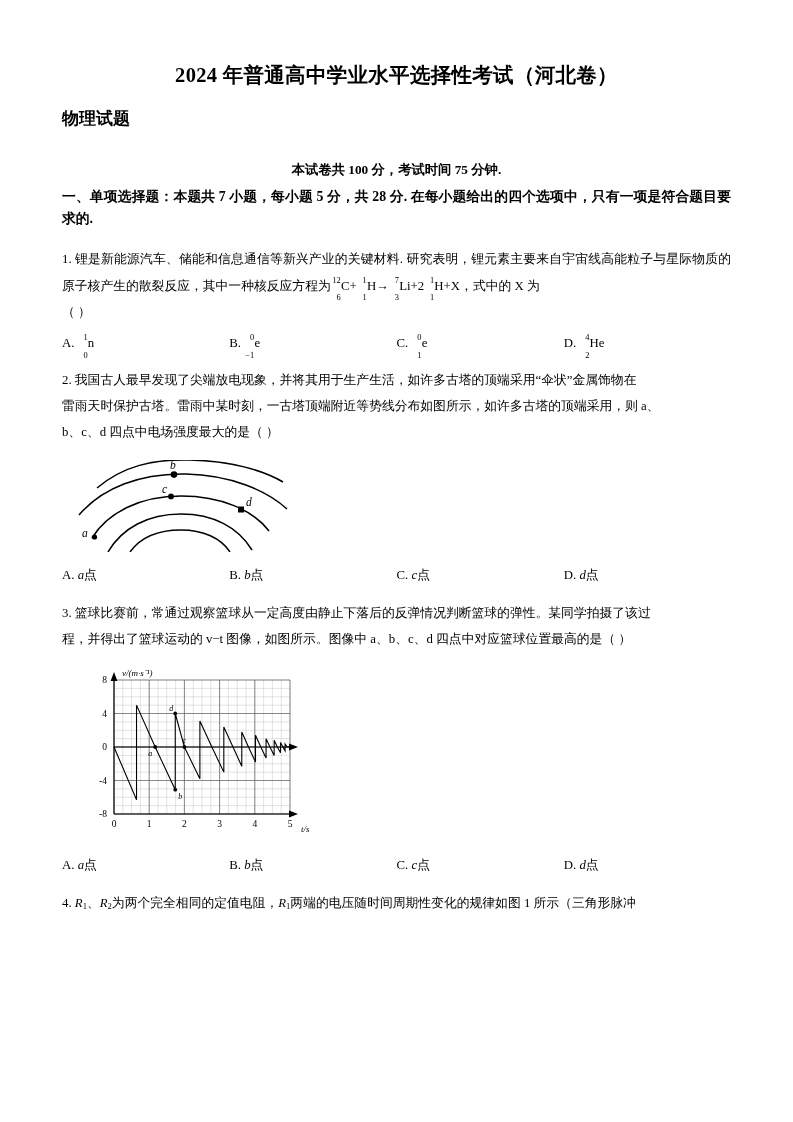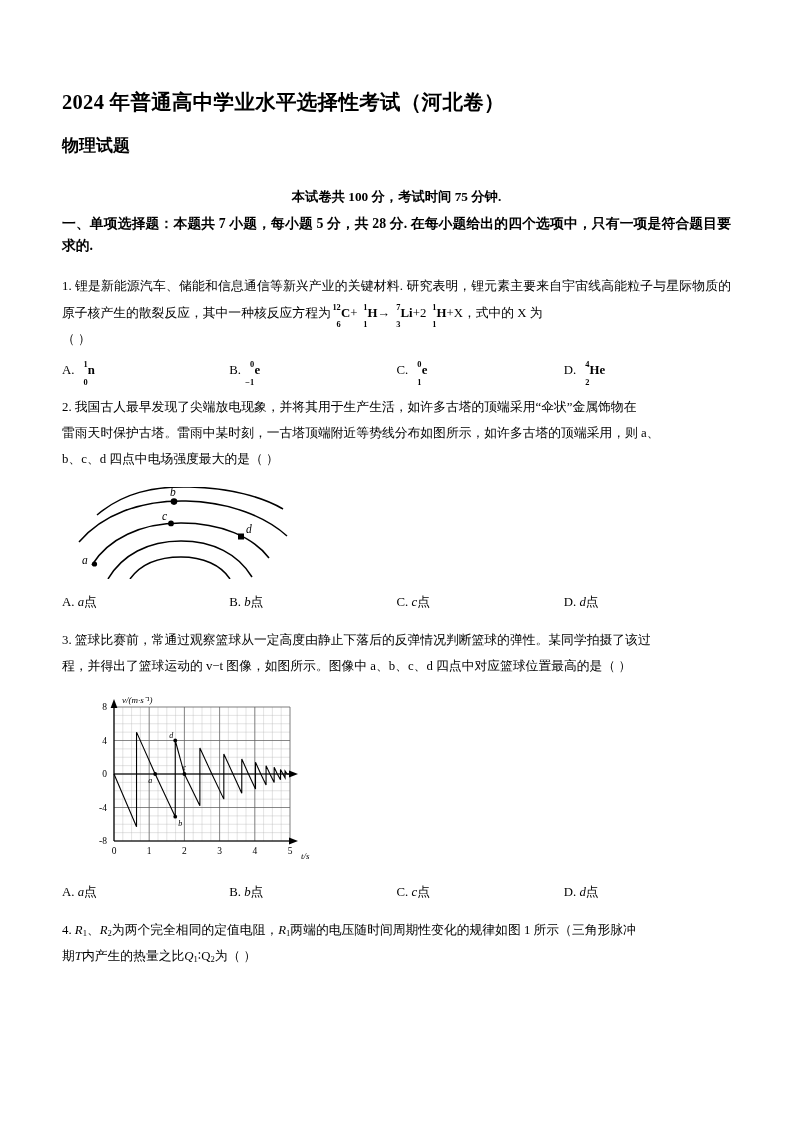--- a/index.html
+++ b/index.html
@@ -16,24 +16,25 @@
     overflow: hidden;
   }
   .page {
     position: relative;
     width: 793px;
     height: 1122px;
     box-sizing: border-box;
     padding: 0 62px;
   }
   .title-main {
+    text-align: center;
     font-size: 20.5px;
     font-weight: bold;
     letter-spacing: 0.3px;
-    margin-top: 90px;
+    margin-top: 63px;
     line-height: 1.2;
   }
   .title-sub {
     text-align: left;
     font-size: 17px;
     font-weight: bold;
     margin-top: 19px;
   }
   .exam-info {
     text-align: center;
@@ -58,21 +59,20 @@
     line-height: 2.05;
   }
   .it { font-style: italic; }
 
   
   .nuc {
     display: inline-block;
     position: relative;
     vertical-align: baseline;
     margin: 0 0px 0 1px;
-    font-weight: bold;
   }
   .nuc .pre {
     display: inline-block;
     position: relative;
     width: 0.72em;
     vertical-align: baseline;
     font-size: 12.8px;
   }
   .nuc .pre .a {
     position: absolute;
@@ -304,16 +304,15 @@
   <div class="choices">
     <div class="c"><span>A.</span> <span class="it">a</span><span>点</span></div>
     <div class="c"><span>B.</span> <span class="it">b</span><span>点</span></div>
     <div class="c"><span>C.</span> <span class="it">c</span><span>点</span></div>
     <div class="c"><span>D.</span> <span class="it">d</span><span>点</span></div>
   </div>
 
   <div class="q">
     <div class="q-line"><span>4.</span>
       <span class="it">R</span><sub class="v">1</sub>、<span class="it">R</span><sub class="v">2</sub><span>为两个完全相同的定值电阻，</span><span class="it">R</span><sub class="v">1</sub><span>两端的电压随时间周期性变化的规律如图 1 所示（三角形脉冲</span></div>
-    <div class="q-line"><span>期</span><span class="it">T</span><span>内产生的热量之比</span><span class="it">Q</span><sub class="v">1</sub><span>∶Q</span><sub class="v">2</sub><span>为（      ）</span></div>
   </div>
 
 </div>
 
 </body></html>

